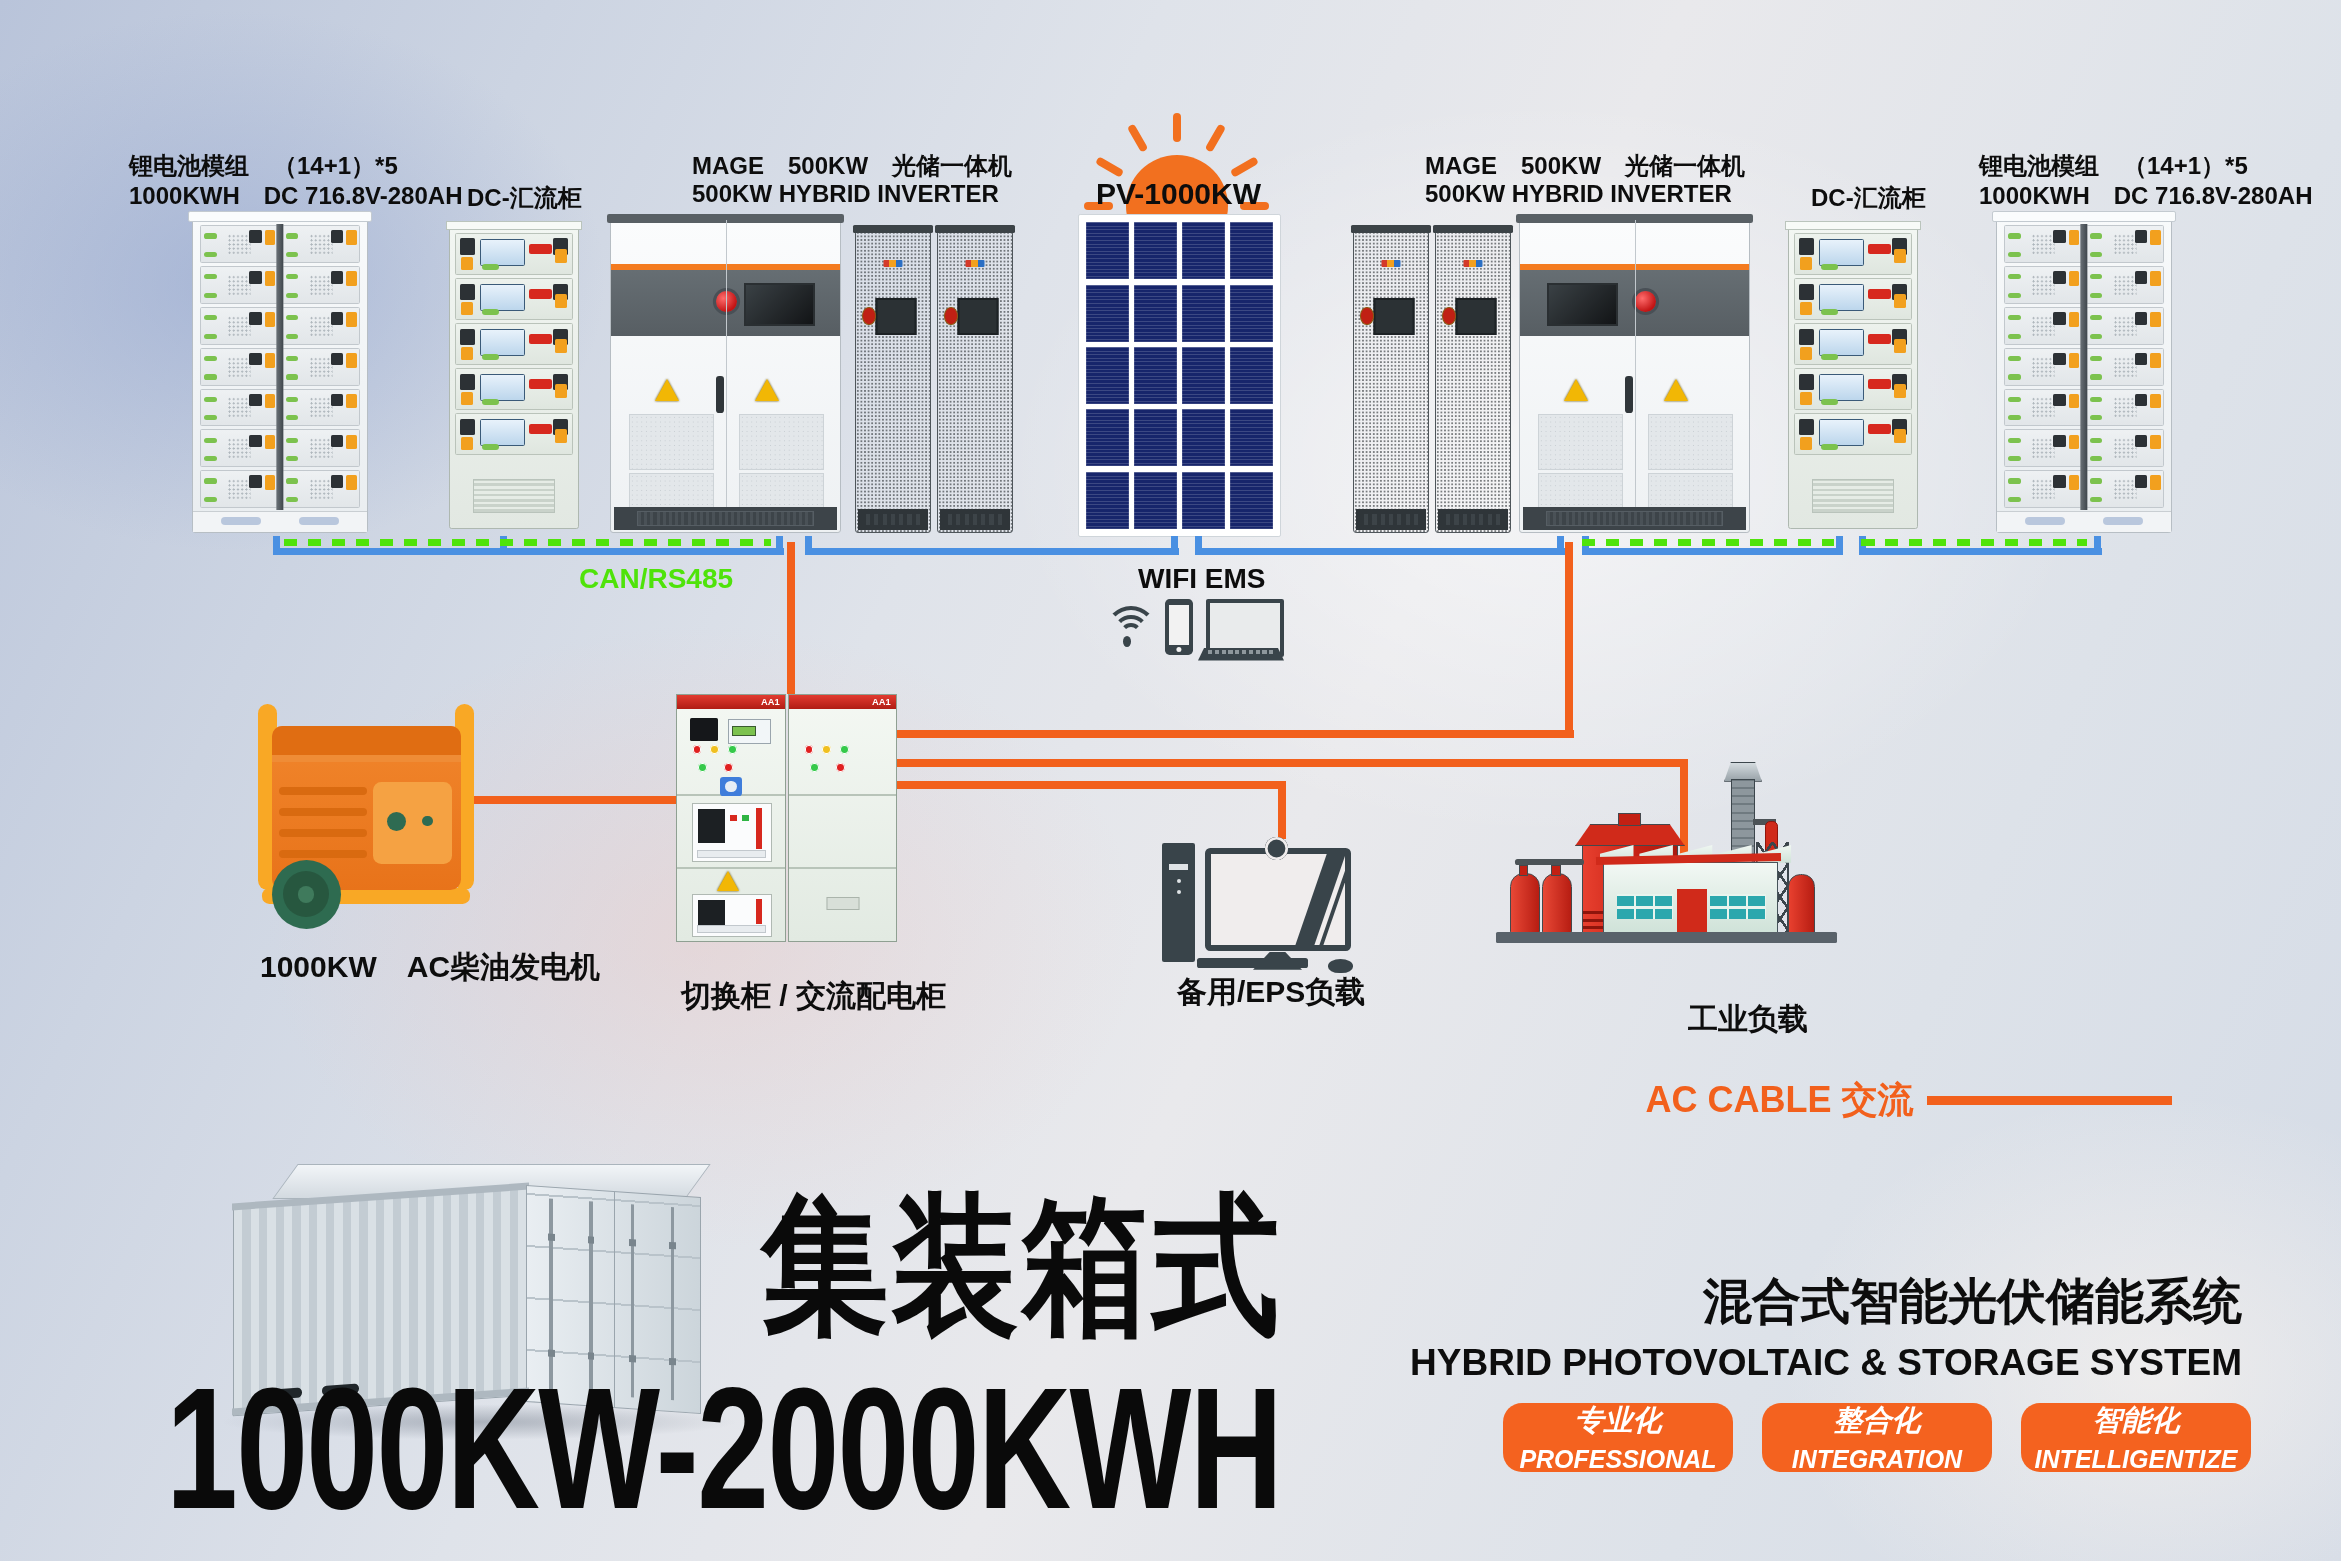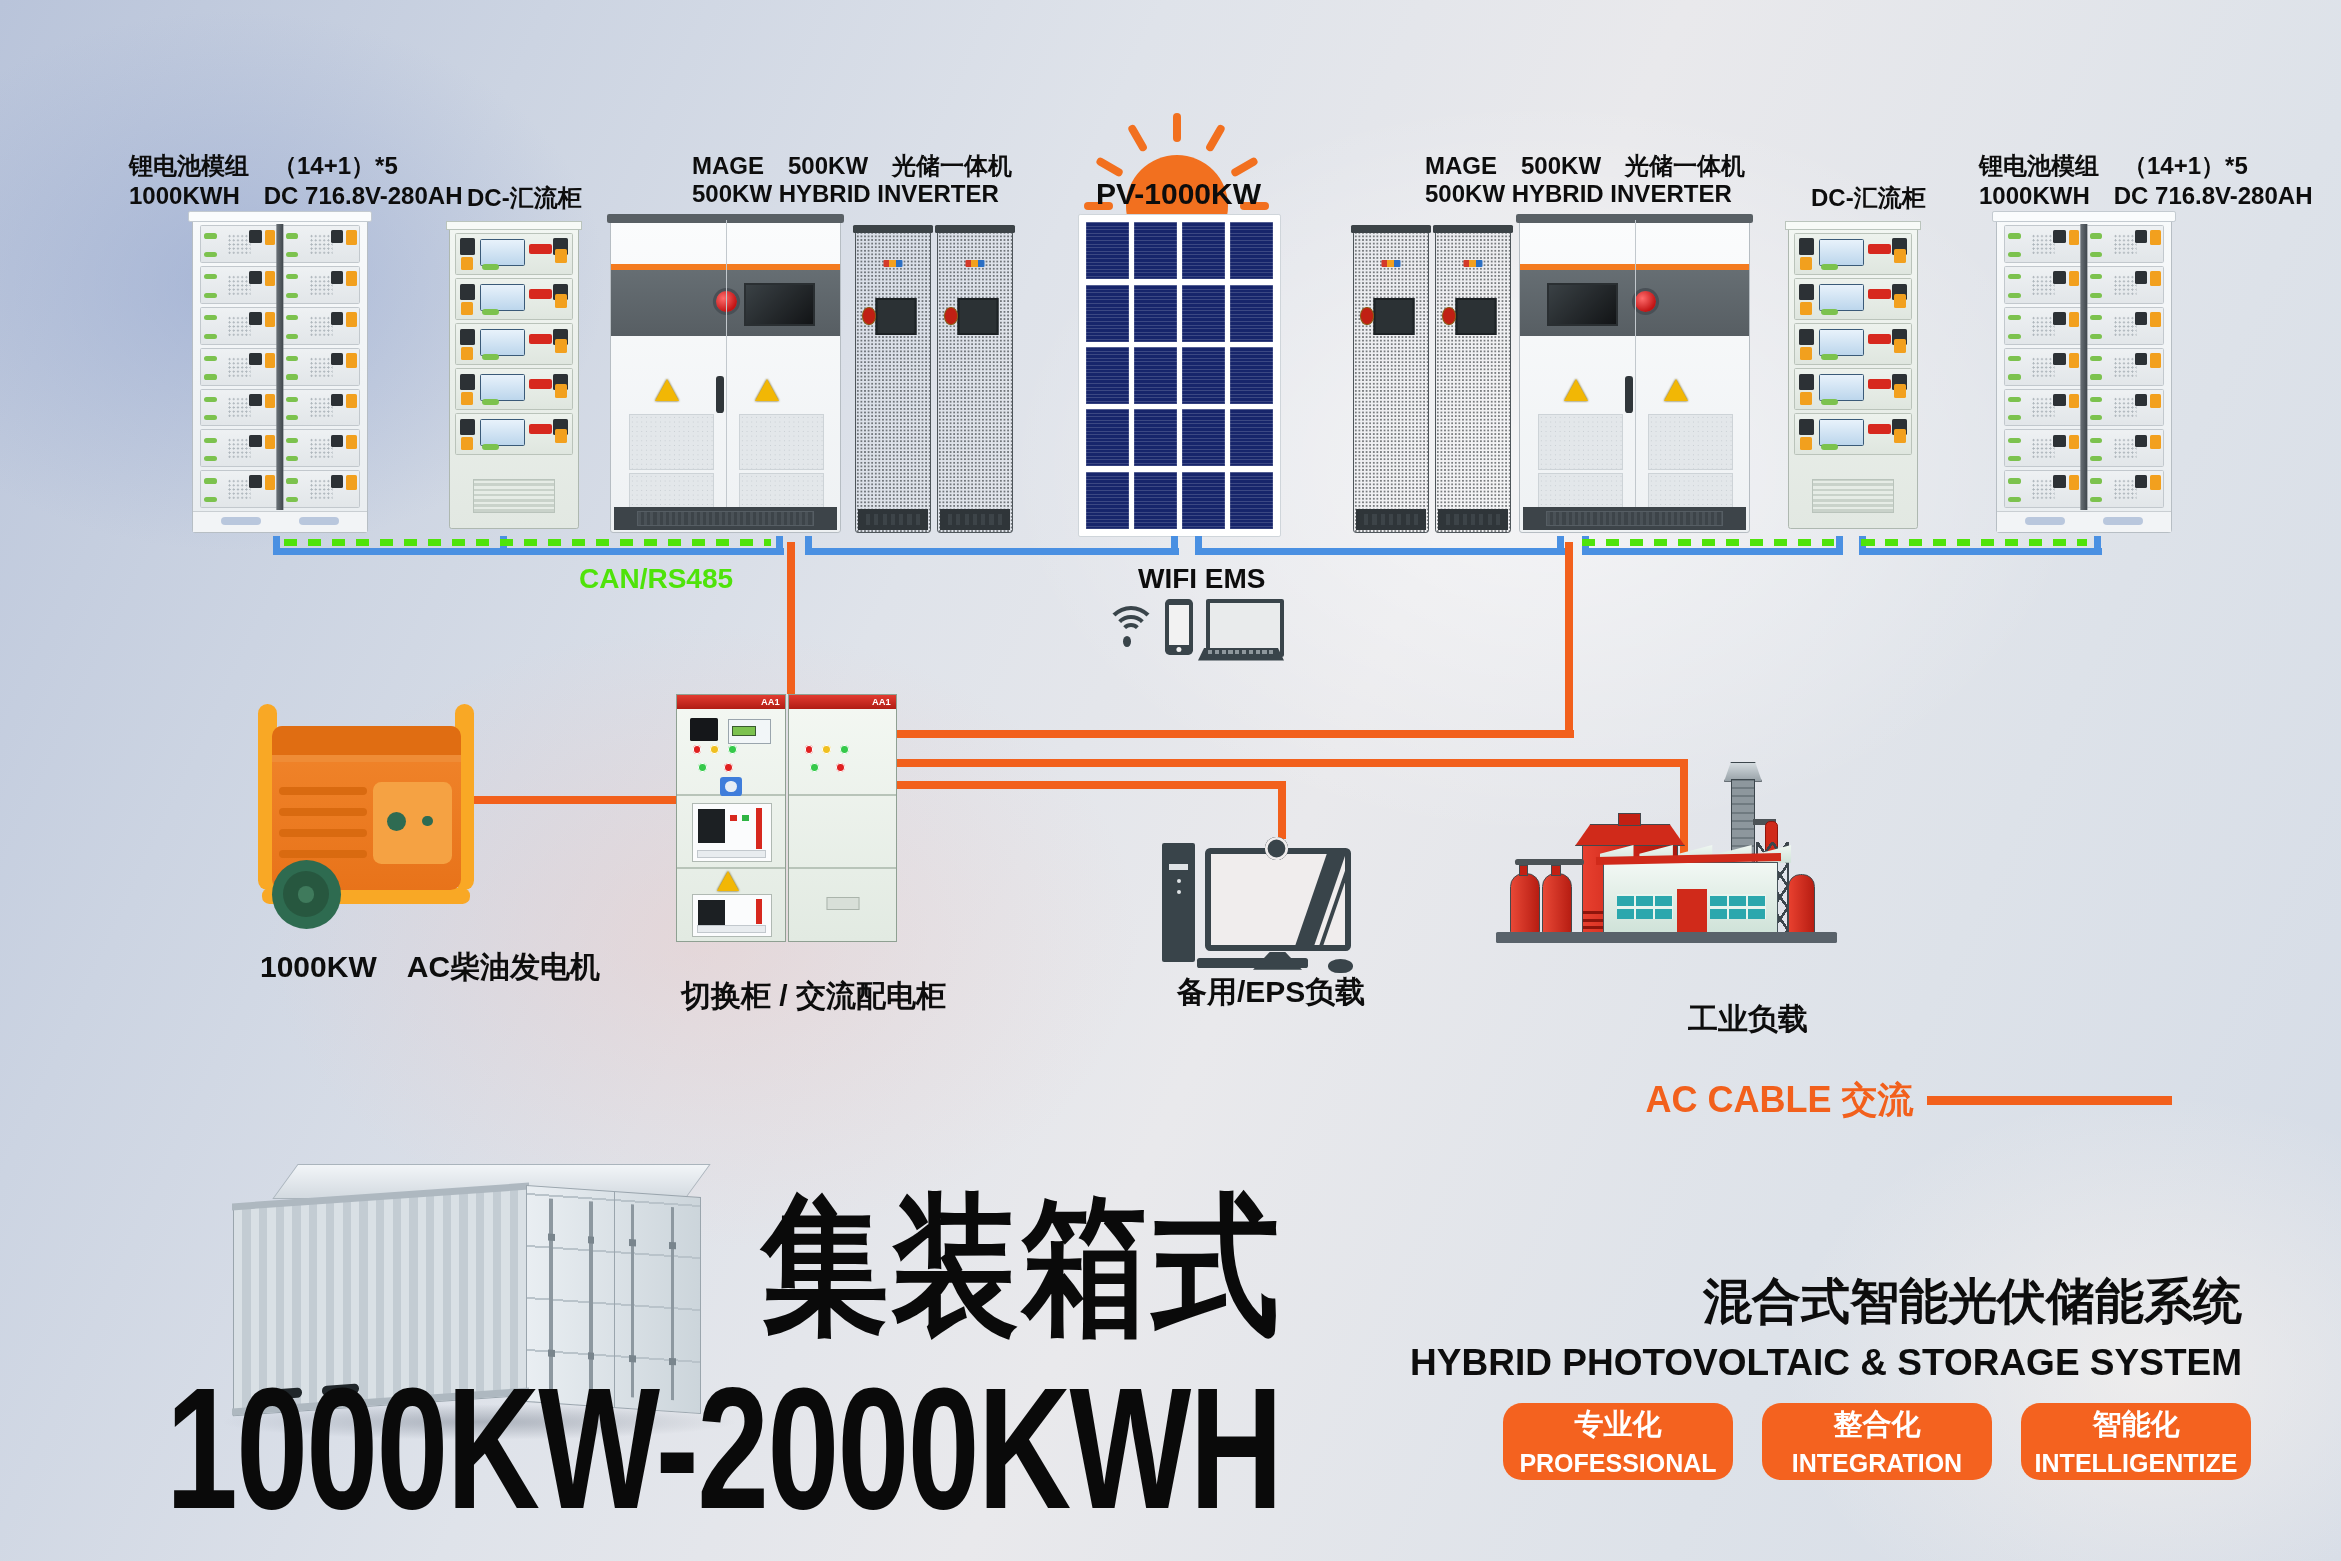--- a/index.html
+++ b/index.html
@@ -211,22 +211,22 @@
   .c-or{color:#f2601c;} .c-bl{color:#4a90e2;} .c-gr{color:#4fe30a;}
   .lg-line{width:245px;height:8.8px;}
   .ln-or{background:#f2601c;} .ln-bl{background:#4a90e2;}
   .ln-grdash{background:repeating-linear-gradient(90deg,#4fe30a 0 24px,transparent 24px 45px);}
 
   
   .hero-cn{position:absolute;left:761px;top:1165px;font-size:152px;font-weight:700;color:#0a0a0a;letter-spacing:3.1px;transform:scaleX(.84);transform-origin:0 0;white-space:nowrap;}
   .hero-spec{position:absolute;left:166px;top:1349px;font-size:172px;font-weight:700;color:#0a0a0a;letter-spacing:-2.1px;transform:scaleX(.75);transform-origin:0 0;white-space:nowrap;}
   .ft-cn{position:absolute;right:100px;top:1269px;font-size:49px;font-weight:700;color:#0d0d0d;white-space:nowrap;font-family:Liberation Serif, serif;}
   .ft-en{position:absolute;right:100px;top:1342px;font-size:37px;font-weight:700;color:#0d0d0d;white-space:nowrap;}
-  .badge{position:absolute;top:1403px;width:230px;height:77px;background:#f4621f;border-radius:19px;
-    display:flex;flex-direction:column;align-items:center;justify-content:center;gap:4.2px;color:#fff;}
+  .badge{position:absolute;top:1403px;width:230px;height:69px;background:#f4621f;border-radius:19px;
+    display:flex;flex-direction:column;align-items:center;justify-content:center;gap:4.2px;color:#fff;font-style:italic;}
   .badge .bcn{font-size:29px;font-weight:700;}
   .badge .ben{font-size:25px;font-weight:700;}
 </style>
 </head>
 <body>
 
 <div id="canvas">
 
   <div class="lbl t46" style="left:129px;top:150px;">锂电池模组　（14+1）*5</div>
   <div class="lbl t46" style="left:129px;top:180px;">1000KWH　DC 716.8V-280AH</div>

